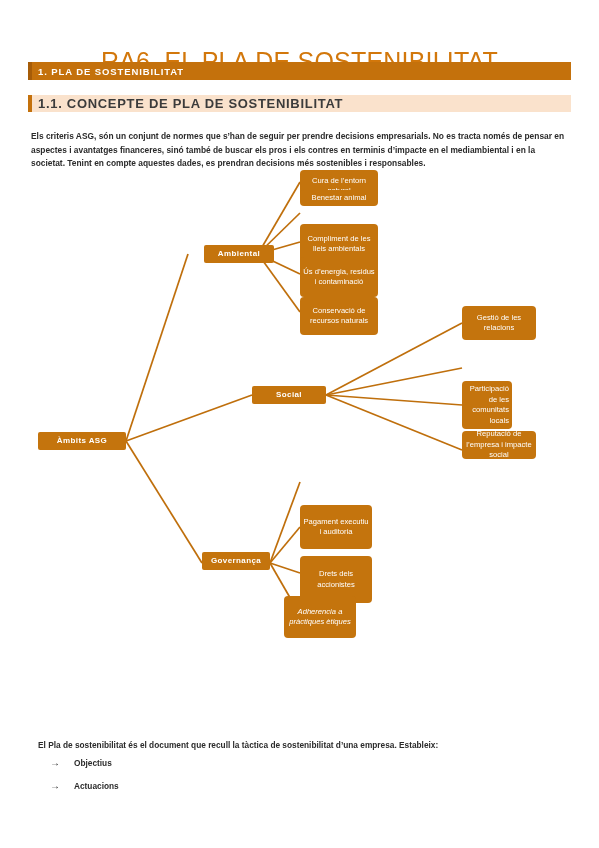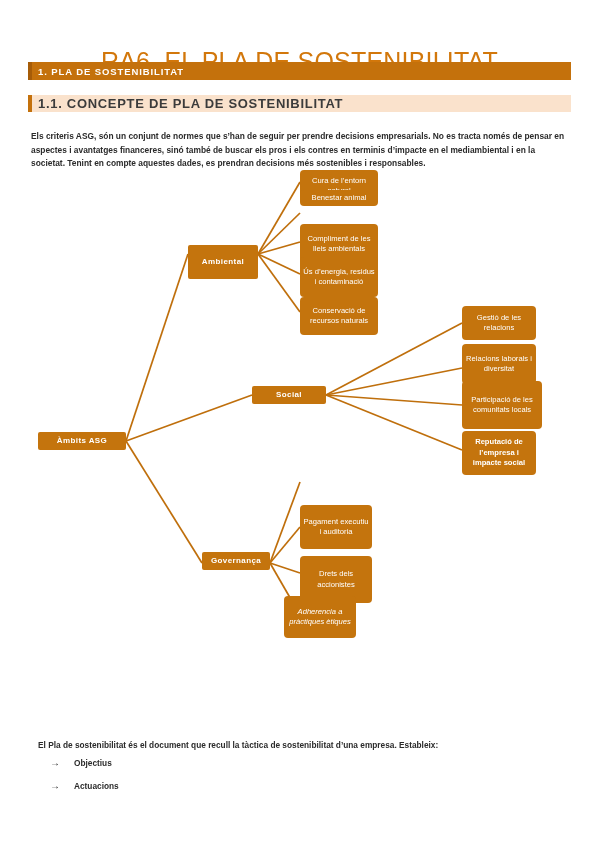--- a/index.html
+++ b/index.html
@@ -169,21 +169,21 @@
       <path d="M270,403 L300,367"></path>
       <path d="M270,403 L300,413"></path>
       <path d="M270,403 L300,455"></path>
     </g>
   </svg>
 
   <div class="node root" style="left:38px; top:272px; width:88px; height:18px;">
     <span>Àmbits ASG</span>
   </div>
 
-  <div class="node branch" style="left:188px; top:85px; width:70px; height:34px;">
+  <div class="node branch" style="left:204px; top:85px; width:70px; height:18px;">
     <span>Ambiental</span>
   </div>
   <div class="node branch" style="left:252px; top:226px; width:74px; height:18px;">
     <span>Social</span>
   </div>
   <div class="node branch" style="left:202px; top:392px; width:68px; height:18px;">
     <span>Governança</span>
   </div>
 
   <div class="node" style="left:300px; top:10px; width:78px; height:32px;">
@@ -198,27 +198,24 @@
   <div class="node" style="left:300px; top:97px; width:78px; height:40px;">
     <span>Ús d’energia, residus i contaminació</span>
   </div>
   <div class="node" style="left:300px; top:137px; width:78px; height:38px;">
     <span>Conservació de recursos naturals</span>
   </div>
 
   <div class="node" style="left:462px; top:146px; width:74px; height:34px;">
     <span>Gestió de les relacions</span>
   </div>
-  <div class="node" style="left:462px; top:184px; width:74px; height:40px;">
-    <span>Relacions laborals i diversitat</span>
-  </div>
-  <div class="node" style="left:462px; top:221px; width:80px; height:48px;">
+  <div class="node" style="left:462px; top:221px; width:50px; height:48px;text-align:right;">
     <span>Participació de les comunitats locals</span>
   </div>
-  <div class="node" style="left:462px; top:271px; width:74px; height:44px;font-weight:bold;">
+  <div class="node" style="left:462px; top:271px; width:74px; height:28px;">
     <span>Reputació de l’empresa i impacte social</span>
   </div>
 
   <div class="node" style="left:300px; top:345px; width:72px; height:44px;">
     <span>Pagament executiu i auditoria</span>
   </div>
   <div class="node" style="left:300px; top:396px; width:72px; height:47px;">
     <span>Drets dels accionistes</span>
   </div>
   <div class="node" style="left:284px; top:436px; width:72px; height:42px;font-style:italic;">

